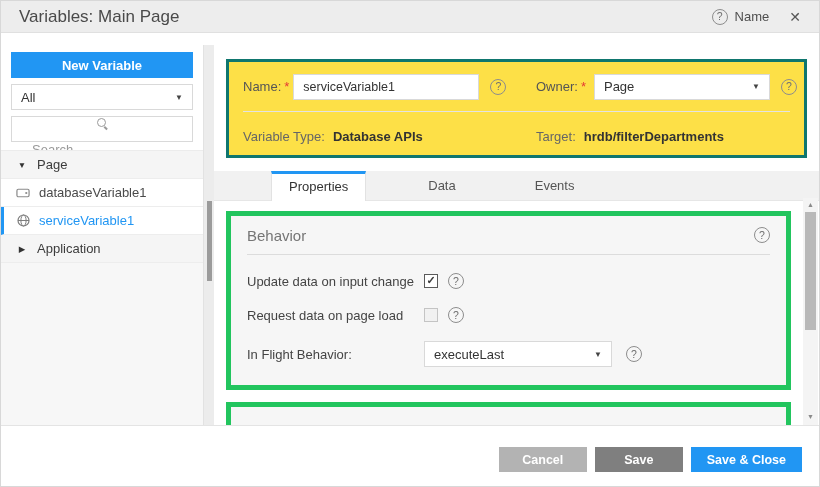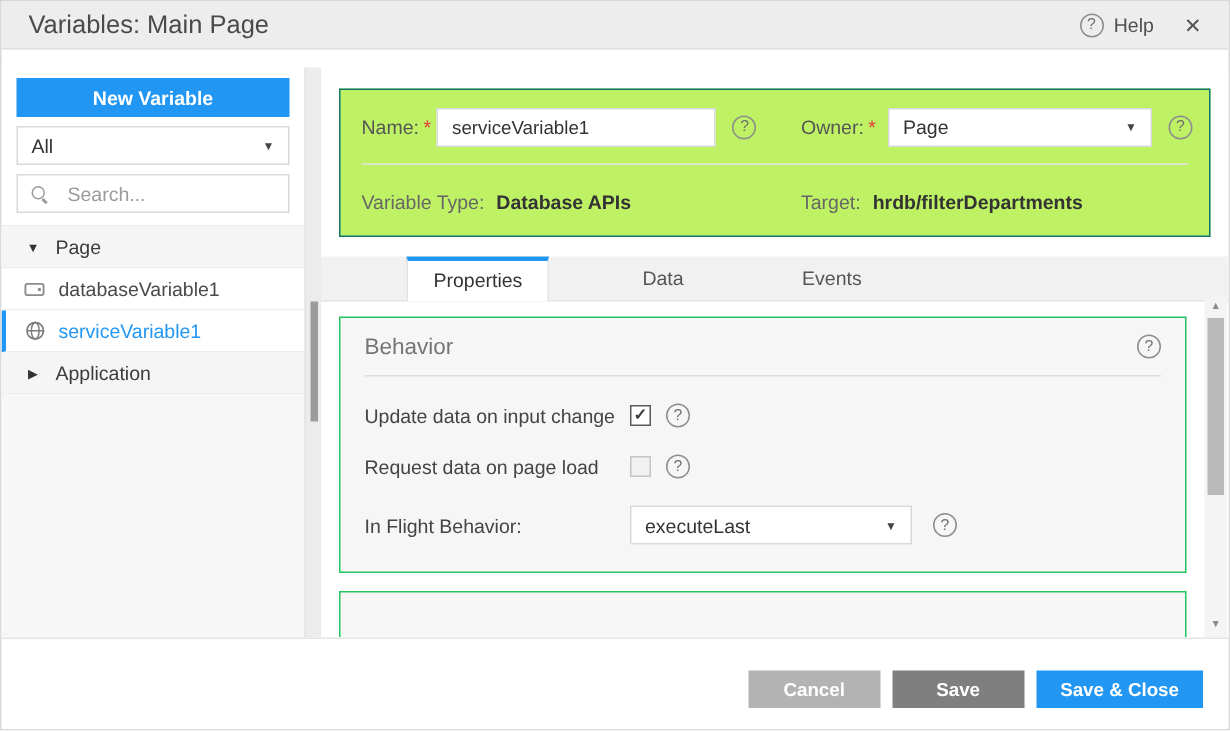--- a/index.html
+++ b/index.html
@@ -39,21 +39,21 @@
     height:26px; background:#2196f3; color:#fff; border:none;
     font-family:inherit; font-size:13px; font-weight:bold; cursor:pointer;
   }
   .mini-select {
     height:26px; border:1px solid #d9d9d9; background:#fff; display:flex;
     align-items:center; padding:0 9px; font-size:13px; color:#333; cursor:pointer;
   }
   .mini-select .caret { margin-left:auto; font-size:8px; color:#444; }
   .search-box {
     height:26px; border:1px solid #d9d9d9; background:#fff; display:flex;
-    align-items:center; padding:0 8px; gap:12px;
+    align-items:center; padding:0 8px; gap:12px;flex-direction:column;
   }
   .mag { position:relative; width:13px; height:13px; flex:none; }
   .mag::before {
     content:""; position:absolute; left:1px; top:1px; width:7px; height:7px;
     border:1.5px solid #9a9a9a; border-radius:50%;
   }
   .mag::after {
     content:""; position:absolute; left:9px; top:9px; width:4px; height:1.5px;
     background:#9a9a9a; transform:rotate(45deg); transform-origin:0 0;
   }
@@ -79,21 +79,21 @@
     position:absolute; left:202px; top:0; bottom:0; width:11px;
     background:#ececec; border-left:1px solid #e2e2e2;
   }
   .side-thumb { position:absolute; left:3px; width:5px; top:156px; height:80px; background:#9b9b9b; }
 
   
   .main { position:absolute; left:213px; top:0; right:0; bottom:0; background:#fff; overflow:hidden; }
 
   .summary-panel {
     position:absolute; left:12px; right:12px; top:14px; height:99px;
-    background:#bef264; border:1px solid #0f766e;
+    background:#fde047; border:3px solid #0f766e;
   }
   .panel-row { display:flex; align-items:center; height:49px; padding:0 14px; }
   .panel-divider { height:1px; background:#e3e3e3; margin:0 14px; }
   .field-group { display:flex; align-items:center; width:293px; flex:none; }
   .field-group.wide { width:auto; }
   .f-label { font-size:13px; color:#555; }
   .req { color:#e53935; font-size:13px; margin:0 4px 0 3px; }
   .text-input {
     width:186px; height:26px; border:1px solid #d9d9d9; background:#fff;
     font-family:inherit; font-size:12.5px; color:#333; padding:0 9px; outline:none;
@@ -115,21 +115,21 @@
   }
   .tab.active {
     background:#fff; color:#333; border-top:3px solid #2196f3;
     border-left:1px solid #e2e2e2; border-right:1px solid #e2e2e2;
     line-height:25px; margin-bottom:-1px;
   }
 
   
   .content { position:absolute; left:0; right:17px; top:156px; bottom:0; overflow:hidden; }
   .section {
-    background:#f6f6f6; border:1px solid #22c55e;
+    background:#f6f6f6; border:5px solid #22c55e;
     margin:10px 11px 12px 12px; padding:0 16px;
   }
   .section-head { display:flex; align-items:center; height:38px; }
   .section-head.short { height:30px;margin-top:28px; }
   .section-title { font-size:15px; color:#757575; flex:1; }
   .section-rule { height:1px; background:#dcdcdc; }
   .prop-row { display:flex; align-items:center; margin:18px 0; }
   .prop-label { width:177px; font-size:13px; color:#444; flex:none; }
   .checkbox {
     width:14px; height:14px; border:1px solid #c4c4c4; background:#f1f1f1;
@@ -171,21 +171,21 @@
 </head>
 <body>
 
 <div class="app">
 
   <div class="header">
     <div class="header-title">Variables: Main Page</div>
     <div class="header-right">
       <div class="help-wrap">
         <span class="qcircle">?</span>
-        <span class="help-text">Help</span>
+        <span class="help-text">Name</span>
       </div>
       <span class="close-x">✕</span>
     </div>
   </div>
 
   <div class="body">
 
     <div class="sidebar">
       <div class="sidebar-controls">
         <button class="btn-new">New Variable</button>

